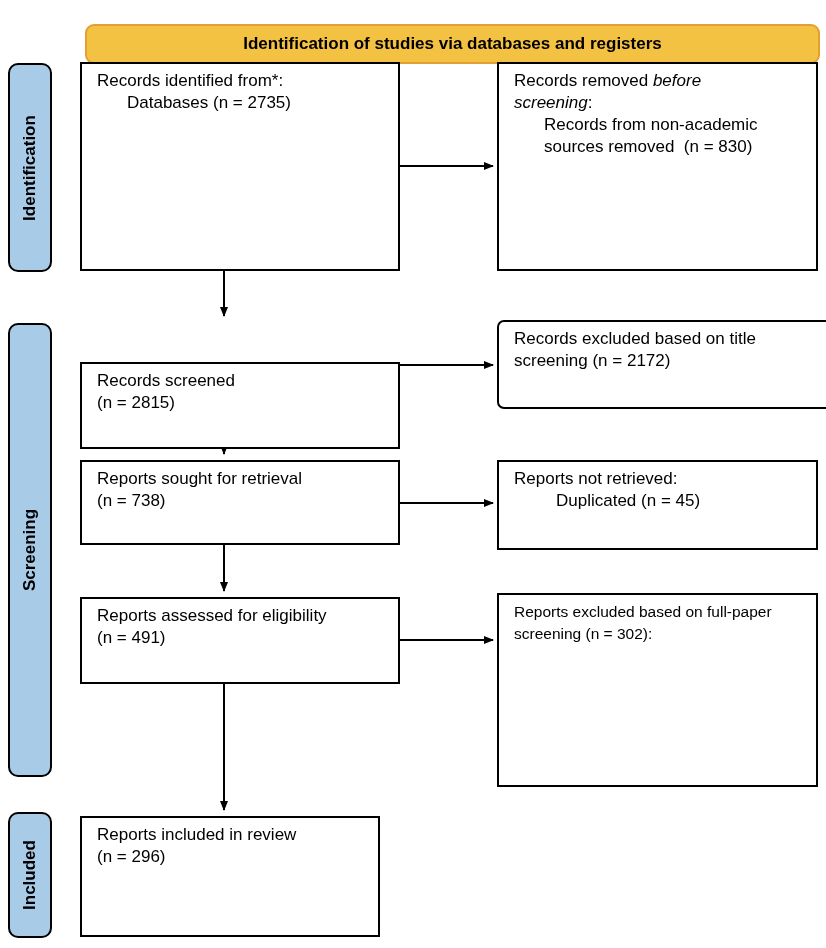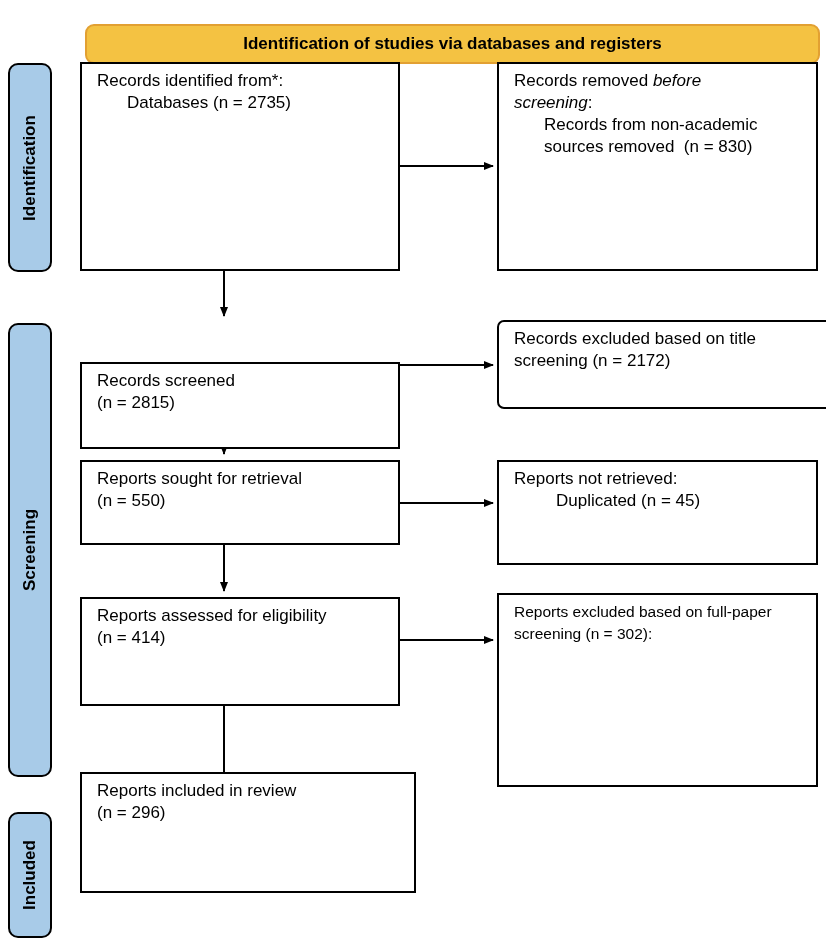--- a/index.html
+++ b/index.html
@@ -63,24 +63,24 @@
     padding: 6px 8px 6px 15px;
     font-size: 17px;
     line-height: 22px;
     white-space: pre-wrap;
   }
   .box-l1 { left: 80px;  top: 62px;  width: 320px; height: 209px; }
   .box-r1 { left: 497px; top: 62px;  width: 321px; height: 209px; }
   .box-l2 { left: 80px;  top: 334px; width: 320px; height: 87px; margin-top: 28px;  }
   .box-r2 { left: 497px; top: 320px; width: 339px; height: 89px; border-radius: 7px;  }
   .box-l3 { left: 80px;  top: 460px; width: 320px; height: 85px;  }
-  .box-r3 { left: 497px; top: 460px; width: 321px; height: 105px;  }
-  .box-l4 { left: 80px;  top: 597px; width: 320px; height: 109px;  }
+  .box-r3 { left: 497px; top: 460px; width: 321px; height: 90px;  }
+  .box-l4 { left: 80px;  top: 597px; width: 320px; height: 87px;  }
   .box-r4 { left: 497px; top: 593px; width: 321px; height: 194px; font-size: 15.5px; line-height: 22px; }
-  .box-l5 { left: 80px;  top: 772px; width: 336px; height: 121px; }
+  .box-l5 { left: 80px;  top: 816px; width: 300px; height: 121px; }
   .indent-30 { margin-left: 30px; }
   .indent-32 { margin-left: 32px; }
   .indent-42 { margin-left: 42px; }
   .box-line i { font-style: italic; }
 </style>
 </head>
 <body>
 
 <div class="canvas">
 
@@ -129,31 +129,31 @@
     <div class="box-line">Records screened</div>
     <div class="box-line">(n = 2815)</div>
   </div>
 
   <div class="fbox box-r2">
     <div class="box-line">Records excluded based on title screening (n = 2172)</div>
   </div>
 
   <div class="fbox box-l3">
     <div class="box-line">Reports sought for retrieval</div>
-    <div class="box-line">(n = 550)</div>
+    <div class="box-line">(n = 738)</div>
   </div>
 
   <div class="fbox box-r3">
     <div class="box-line">Reports not retrieved:</div>
     <div class="box-line indent-42">Duplicated (n = 45)</div>
   </div>
 
   <div class="fbox box-l4">
     <div class="box-line">Reports assessed for eligibility</div>
-    <div class="box-line">(n = 414)</div>
+    <div class="box-line">(n = 491)</div>
   </div>
 
   <div class="fbox box-r4">
     <div class="box-line">Reports excluded based on full-paper screening (n = 302):</div>
   </div>
 
   <div class="fbox box-l5">
     <div class="box-line">Reports included in review</div>
     <div class="box-line">(n = 296)</div>
   </div>

